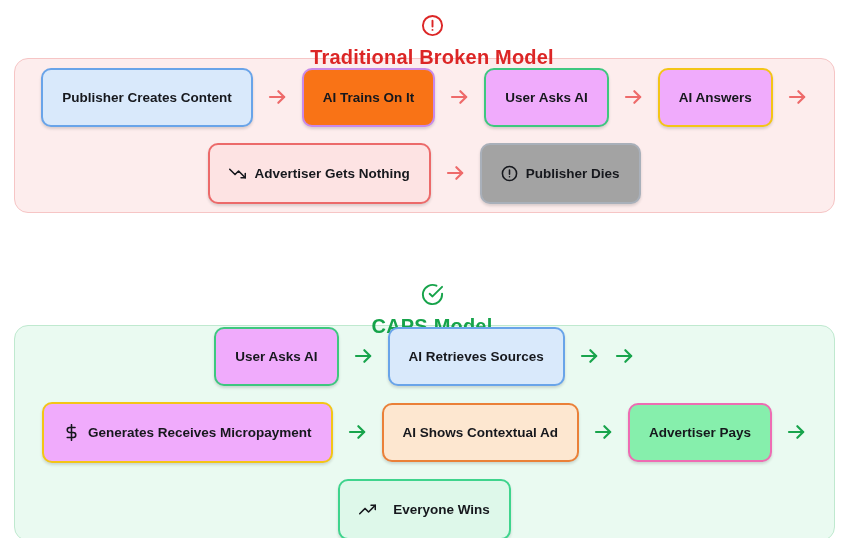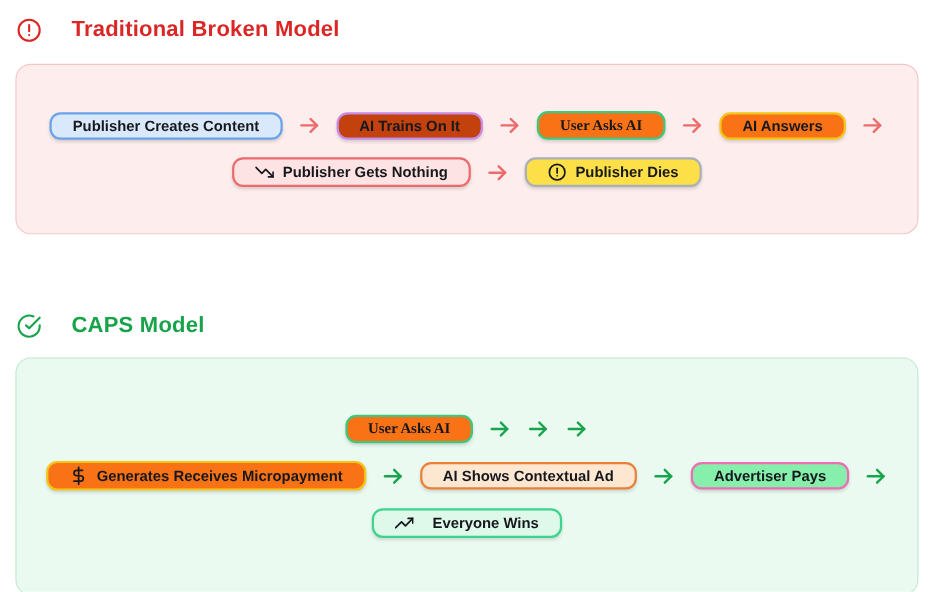--- a/index.html
+++ b/index.html
@@ -7,23 +7,24 @@
     width: 849px;
     height: 538px;
     background: #ffffff;
     font-family: "Liberation Sans", sans-serif;
     overflow: hidden;
   }
 
   .section-header {
     display: flex;
     align-items: center;
-    gap: 27px;
+    gap: 9px;
     margin: 0 0 0 15px;
     height: 27px;
+    flex-direction: column;
   }
   .section-header .hicon { display: flex; align-items: center; }
   .section-title {
     font-size: 20px;
     font-weight: 700;
     letter-spacing: 0.2px;
   }
   .broken .section-title { color: #dc2626; }
   .caps .section-title { color: #16a34a; }
 
@@ -57,37 +58,37 @@
     display: flex;
     align-items: center;
     justify-content: center;
     gap: 14px;
   }
 
   .flow-box {
     display: flex;
     align-items: center;
     gap: 8px;
-    padding: 3px 19px;
+    padding: 20px 19px;
     border: 2px solid;
     border-radius: 10px;
     font-size: 13.5px;
     font-weight: 600;
     color: #16181d;
     white-space: nowrap;
     box-shadow: 0 2px 3px rgba(0,0,0,0.14);
   }
   .flow-box .bicon { display: flex; align-items: center; color: #16181d; }
 
   .v-blue   { background:#d9e9fb; border-color:#69a4e9; }
-  .v-purple { background:#c2410c; border-color:#c88ae9;align-items:flex-end; }
-  .v-green  { background:#f97316; border-color:#3ec77f;font-family:Liberation Serif, serif; }
-  .v-yellow { background:#f97316; border-color:#f3c517; }
+  .v-purple { background:#f97316; border-color:#c88ae9;align-items:flex-end; }
+  .v-green  { background:#f0abfc; border-color:#3ec77f; }
+  .v-yellow { background:#f0abfc; border-color:#f3c517; }
   .v-red    { background:#fde3e3; border-color:#ec6a6a; }
-  .v-gray   { background:#fde047; border-color:#a9b0ba;justify-content:flex-end; }
+  .v-gray   { background:#a3a3a3; border-color:#a9b0ba;justify-content:flex-end; }
   .v-orange { background:#fde7d0; border-color:#ea8038;justify-content:center; }
   .v-pink   { background:#86efac; border-color:#ee6cb3; }
   .v-mint   { background:#def8ea; border-color:#3fd48d;gap:17px; }
 
   .arrow { display: flex; align-items: center; }
   .arrow-red   { color: #ee6a6a; }
   .arrow-green { color: #18a44c; }
 </style>
 </head>
 <body>
@@ -144,21 +145,21 @@
   </div>
 
   <div class="flow-row">
     <div class="flow-box v-red">
       <span class="bicon">
         <svg width="17" height="17" viewBox="0 0 24 24" fill="none" stroke="currentColor" stroke-width="2.2" stroke-linecap="round" stroke-linejoin="round">
             <polyline points="23 18 13.5 8.5 8.5 13.5 1 6"></polyline>
             <polyline points="17 18 23 18 23 12"></polyline>
           </svg>
       </span>
-      <span>Publisher Gets Nothing</span>
+      <span>Advertiser Gets Nothing</span>
     </div>
     <span class="arrow arrow-red">
       <svg width="21" height="20" viewBox="0 0 24 24" fill="none" stroke="currentColor" stroke-width="2.6" stroke-linecap="round" stroke-linejoin="round">
           <line x1="3" y1="12" x2="20" y2="12"></line>
           <polyline points="13 5 20 12 13 19"></polyline>
         </svg>
     </span>
     <div class="flow-box v-gray">
       <span class="bicon">
         <svg width="17" height="17" viewBox="0 0 24 24" fill="none" stroke="currentColor" stroke-width="2.2" stroke-linecap="round" stroke-linejoin="round">
@@ -186,20 +187,23 @@
   <div class="flow-row">
     <div class="flow-box v-green">
       <span>User Asks AI</span>
     </div>
     <span class="arrow arrow-green">
       <svg width="21" height="20" viewBox="0 0 24 24" fill="none" stroke="currentColor" stroke-width="2.6" stroke-linecap="round" stroke-linejoin="round">
           <line x1="3" y1="12" x2="20" y2="12"></line>
           <polyline points="13 5 20 12 13 19"></polyline>
         </svg>
     </span>
+    <div class="flow-box v-blue">
+      <span>AI Retrieves Sources</span>
+    </div>
     <span class="arrow arrow-green">
       <svg width="21" height="20" viewBox="0 0 24 24" fill="none" stroke="currentColor" stroke-width="2.6" stroke-linecap="round" stroke-linejoin="round">
           <line x1="3" y1="12" x2="20" y2="12"></line>
           <polyline points="13 5 20 12 13 19"></polyline>
         </svg>
     </span>
     <span class="arrow arrow-green">
       <svg width="21" height="20" viewBox="0 0 24 24" fill="none" stroke="currentColor" stroke-width="2.6" stroke-linecap="round" stroke-linejoin="round">
           <line x1="3" y1="12" x2="20" y2="12"></line>
           <polyline points="13 5 20 12 13 19"></polyline>

